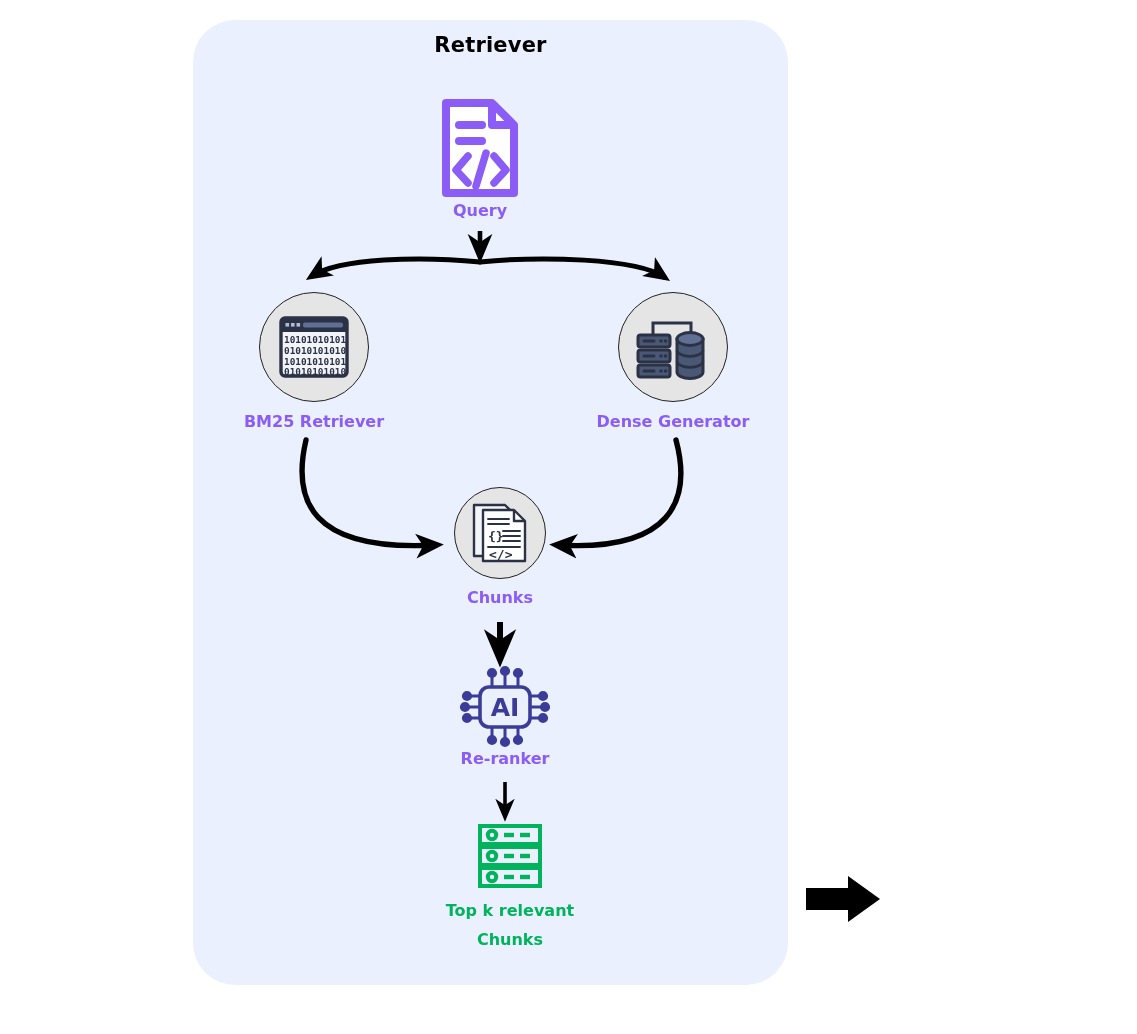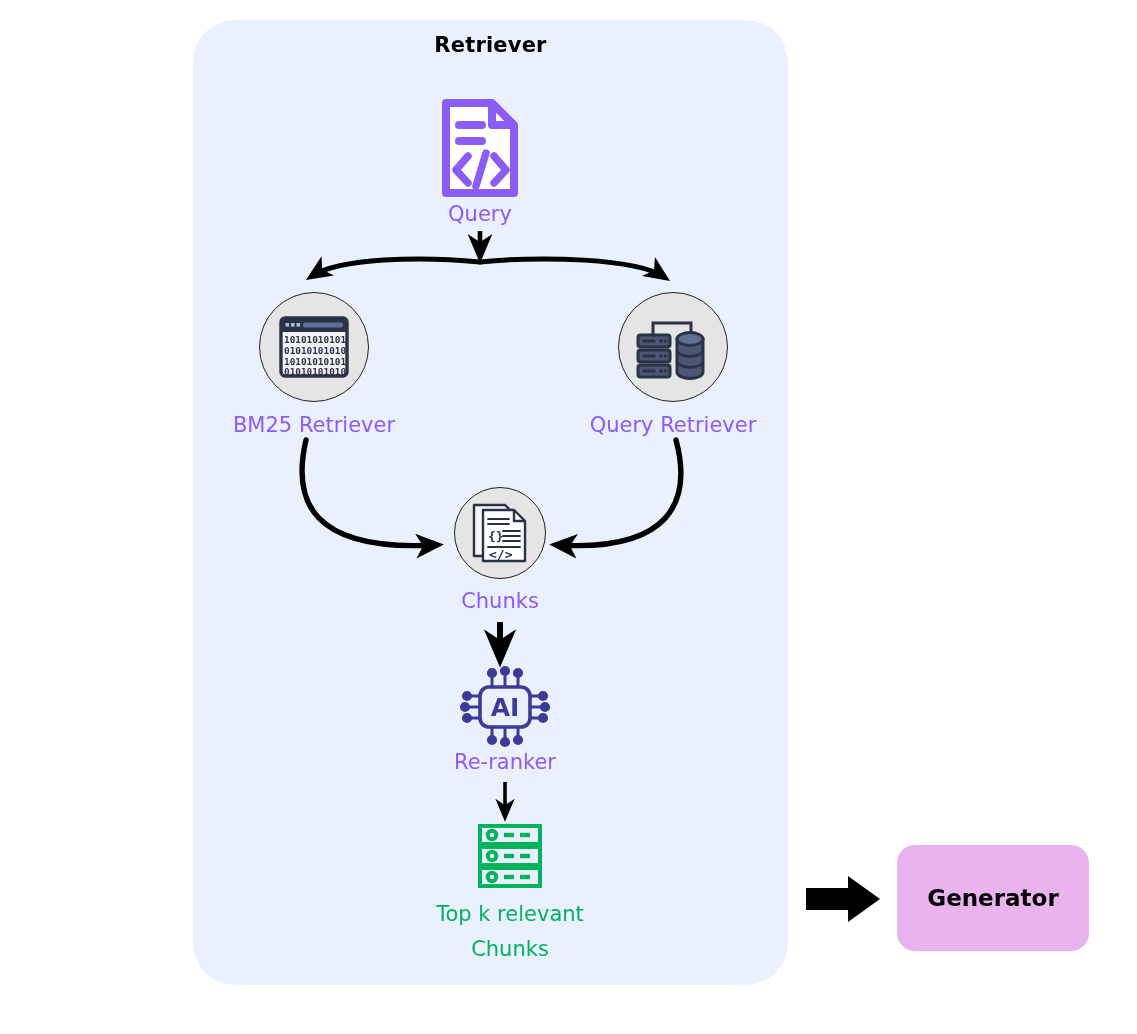--- a/index.html
+++ b/index.html
@@ -38,22 +38,22 @@
     font-size: 21px;
     font-weight: bold;
     color: #000000;
     letter-spacing: 0.2px;
   }
   .node {
     position: absolute;
     text-align: center;
   }
   .node-label {
-    font-size: 21px;
-    font-weight: normal;
+    font-size: 16px;
+    font-weight: bold;
     line-height: 1.18;
     white-space: nowrap;
     text-align: center;
   }
   .label-purple { color: #8b5cf6; }
   .label-green  { color: #00b35c; }
   .circle {
     border-radius: 50%;
     border: 1.6px solid #222222;
     background: #e5e5e5;
@@ -200,21 +200,21 @@
           <circle cx="31.5" cy="57" r="1.8" fill="#2b3246"></circle>
         </g>
         <g>
           <path d="M43 25 V58 a12 6 0 0 0 26 0 V25 Z" fill="#4a5875" stroke="#2b3246" stroke-width="3"></path>
           <ellipse cx="56" cy="25" rx="13" ry="6.4" fill="#5f7094" stroke="#2b3246" stroke-width="3"></ellipse>
           <path d="M43 36 a13 6.4 0 0 0 26 0" fill="none" stroke="#2b3246" stroke-width="2.6"></path>
           <path d="M43 47 a13 6.4 0 0 0 26 0" fill="none" stroke="#2b3246" stroke-width="2.6"></path>
         </g>
       </svg>
     </div>
-    <div class="node-label label-purple">Query Retriever</div>
+    <div class="node-label label-purple">Dense Generator</div>
   </div>
 
   <div class="node" id="merge-node">
     <div class="circle">
       <svg width="58" height="66" viewBox="0 0 58 66">
         <path d="M3 5 H34 L45 16 V56 H3 Z" fill="#f4f5f8" stroke="#2b3246" stroke-width="2.4" stroke-linejoin="round"></path>
         <path d="M12 10 H43 L54 21 V61 H12 Z" fill="#ffffff" stroke="#2b3246" stroke-width="2.4" stroke-linejoin="round"></path>
         <path d="M43 10 V21 H54" fill="none" stroke="#2b3246" stroke-width="2.4" stroke-linejoin="round"></path>
         <g stroke="#2b3246" stroke-width="1.9" stroke-linecap="round">
           <line x1="17" y1="19" x2="38" y2="19"></line>
@@ -289,17 +289,14 @@
     <div class="node-label label-green">Top k relevant</div>
     <div class="node-label label-green">Chunks</div>
   </div>
 
   <div class="big-arrow">
     <svg width="74" height="46" viewBox="0 0 74 46">
       <path d="M0 12 H42 V0 L74 23 L42 46 V34 H0 Z" fill="#000000"></path>
     </svg>
   </div>
 
-  <div class="generator-box">
-    <span class="generator-label">Generator</span>
-  </div>
 
 </div>
 
 </body></html>

